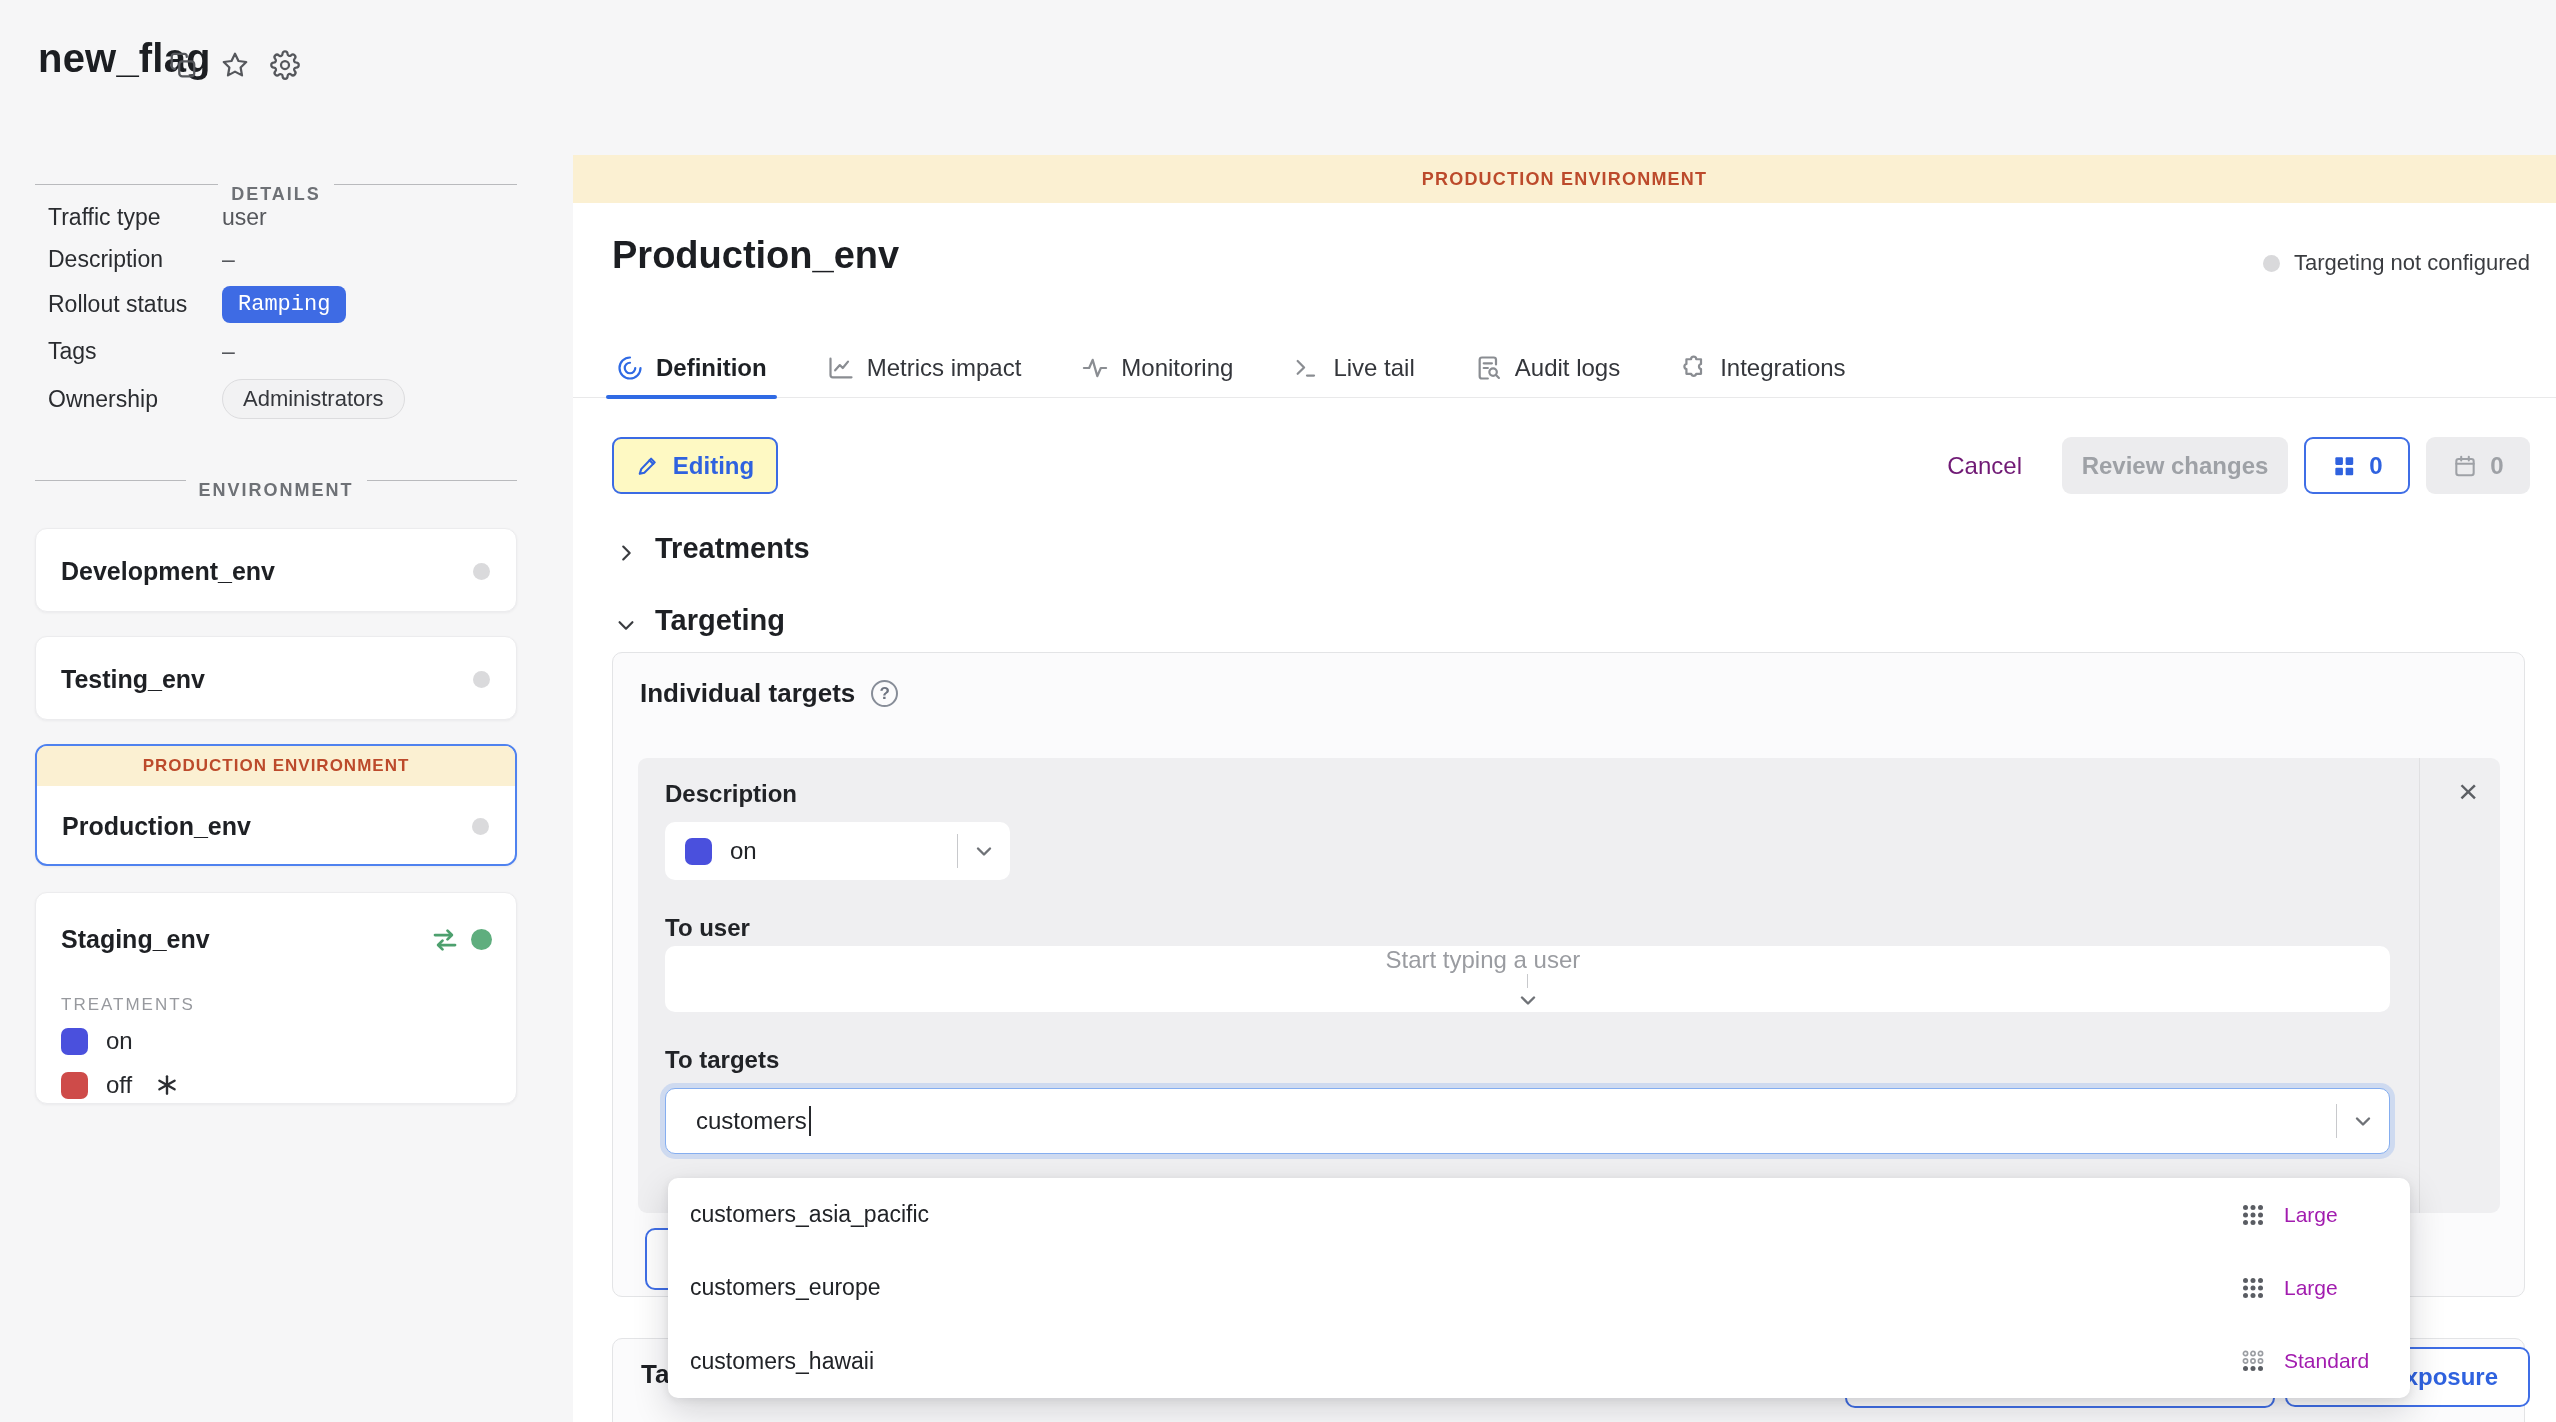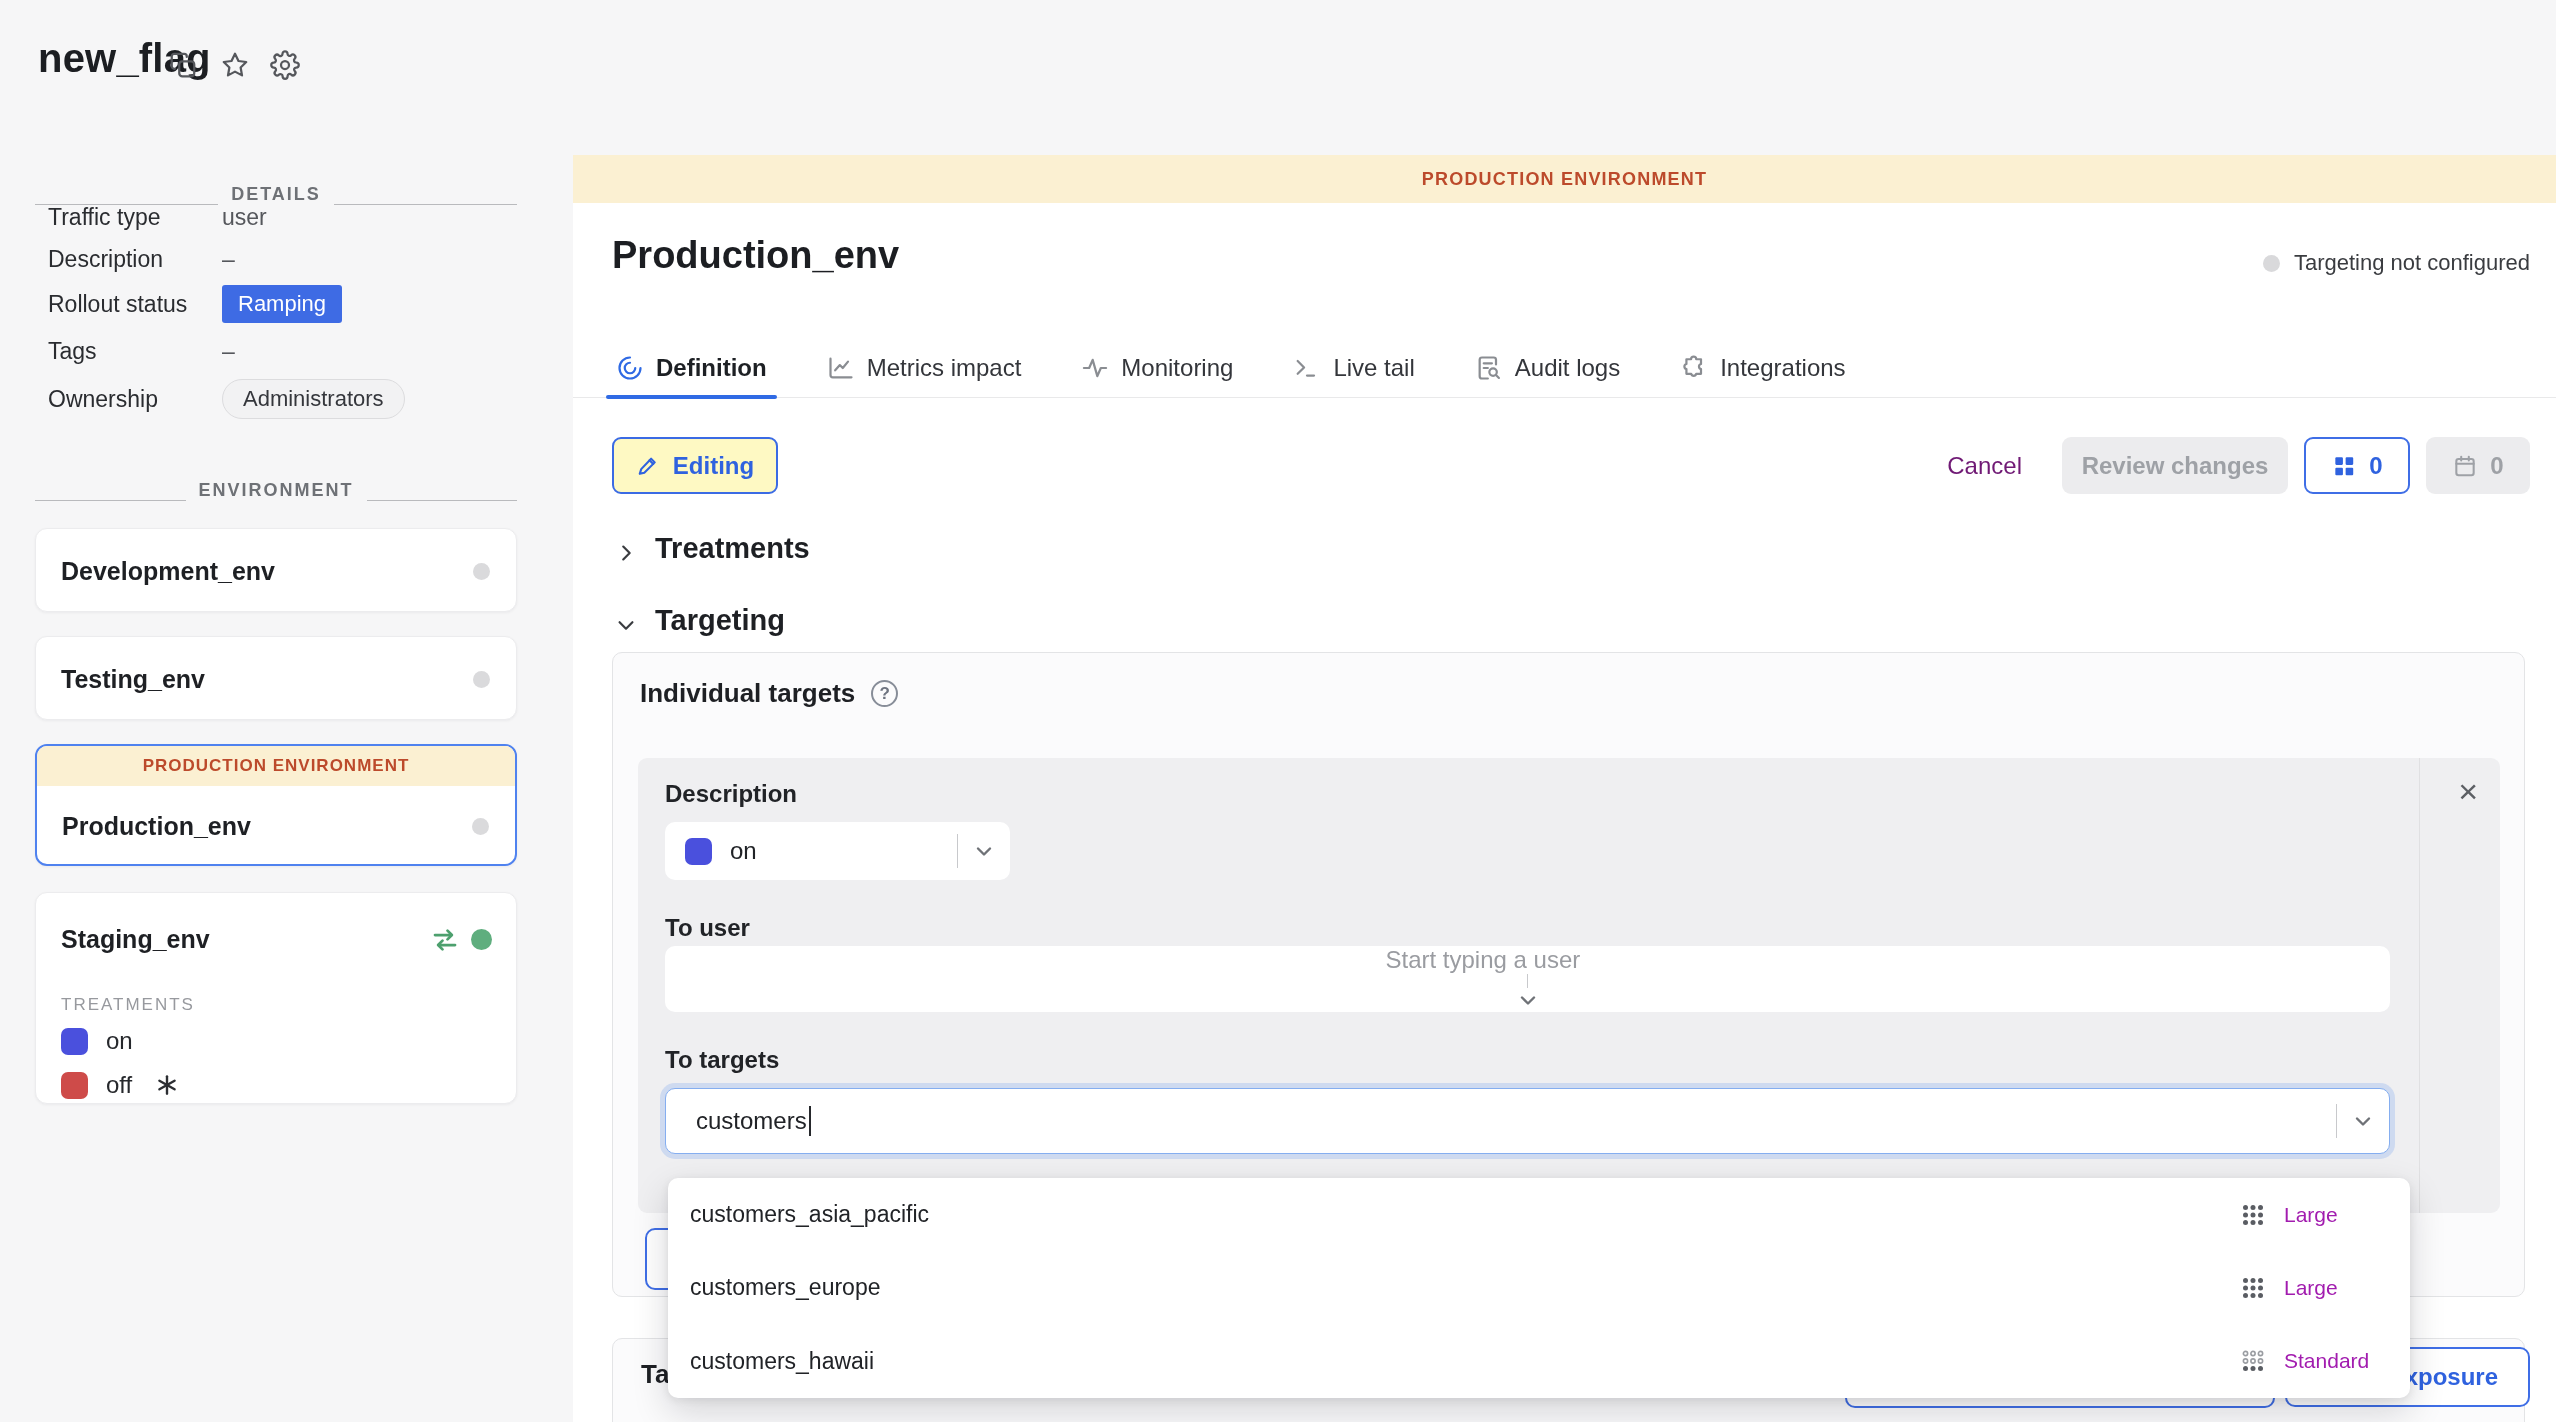--- a/index.html
+++ b/index.html
@@ -7,30 +7,30 @@
   body { font-family: "Liberation Sans", sans-serif; color:#202226; }
   .screen { position:relative; width:2556px; height:1422px; background:#f6f6f7; overflow:hidden; }
 
   
   .flag-title { position:absolute; left:38px; top:36px; font-size:40px; font-weight:bold; color:#1c1e22; letter-spacing:.2px; }
   .hd-icon { position:absolute; top:50px; width:30px; height:30px; color:#55575c; cursor:pointer; }
   .hd-icon svg { width:100%; height:100%; stroke:currentColor; fill:none; stroke-width:1.8; stroke-linecap:round; stroke-linejoin:round; }
   .hd-copy { left:168px; } .hd-star { left:220px; } .hd-gear { left:270px; }
 
   
-  .side-head { position:absolute; left:35px; width:482px; display:flex; align-items:flex-end; gap:13px;
+  .side-head { position:absolute; left:35px; width:482px; display:flex; align-items:flex-start; gap:13px;
                font-size:18px; font-weight:bold; letter-spacing:2px; color:#6e7176; }
   .side-head .rule { flex:1; height:1px; background:#b9babd; }
   .details-head { top:184px; } .env-head { top:480px; }
 
   .drow { position:absolute; left:48px; width:470px; display:flex; align-items:center; }
   .drow .dlabel { width:174px; font-size:23px; color:#2a2c30; flex:none; }
   .drow .dvalue { font-size:23px; color:#55575c; }
   .drow1{top:204px;} .drow2{top:246px;} .drow3{top:284px;height:40px;} .drow4{top:338px;} .drow5{top:378px;height:42px;}
-  .badge-ramping { background:#3e6be4; color:#fff; font-size:22px; padding:6px 16px; border-radius:3px; }
+  .badge-ramping { background:#3e6be4; color:#fff; font-size:22px; padding:6px 16px; border-radius:8px;font-family:Liberation Mono, monospace; }
   .pill-owner { background:#f2f2f3; border:1px solid #dcdcde; color:#35373c; font-size:22px; padding:6px 20px; border-radius:999px; }
 
   .env-card { position:absolute; left:35px; width:482px; background:#fff; border:1px solid #ececee; border-radius:12px;
               box-shadow:0 1px 3px rgba(20,20,30,.05); cursor:pointer; }
   .env-card .ename { position:absolute; left:25px; font-size:25px; font-weight:bold; color:#1e2024; }
   .gray-dot { position:absolute; right:26px; width:17px; height:17px; border-radius:50%; background:#dadadc; }
   .card-dev { top:528px; height:84px; } .card-test { top:636px; height:84px; }
   .card-dev .ename,.card-test .ename { top:28px; } .card-dev .gray-dot,.card-test .gray-dot { top:34px; }
   .card-prod { top:744px; height:122px; border:2px solid #4f82ef; }
   .card-prod .mini-banner { height:40px; background:#fbf0d2; border-radius:10px 10px 0 0; display:flex; align-items:center; justify-content:center;

